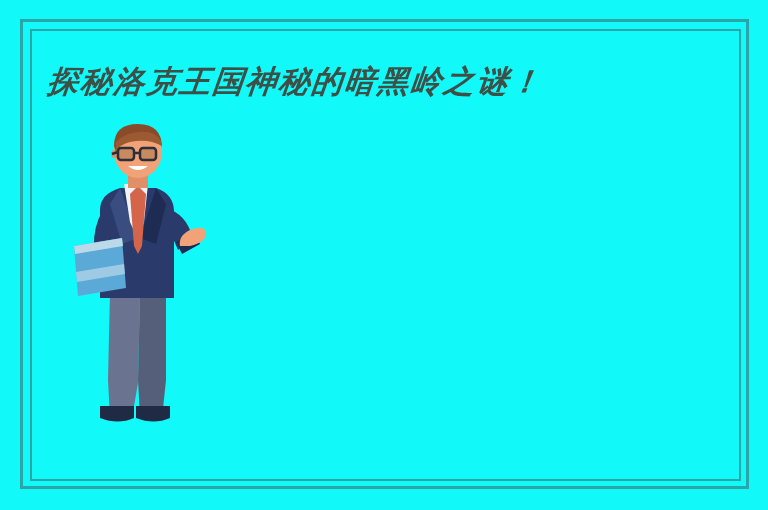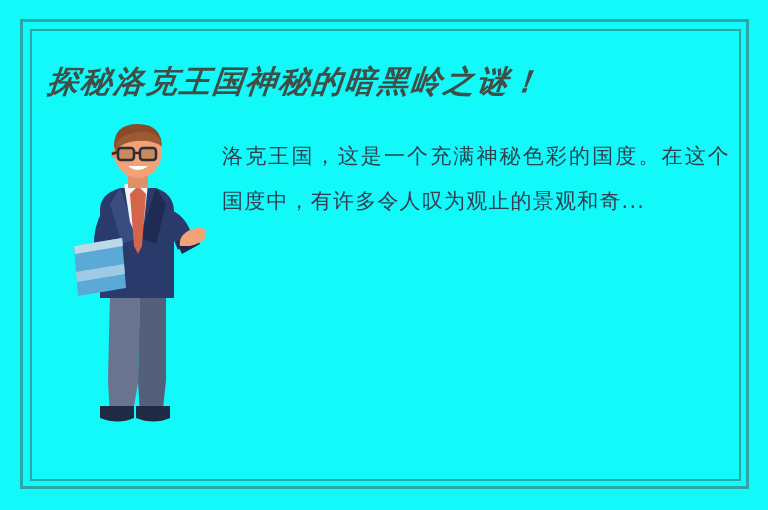--- a/index.html
+++ b/index.html
@@ -89,21 +89,20 @@
 </head>
 <body>
 
 <div id="card">
 
   <div id="frame-outer"></div>
   <div id="frame-inner"></div>
 
   <div id="title">探秘洛克王国神秘的暗黑岭之谜！</div>
 
-  <div id="body-text">洛克王国，这是一个充满神秘色彩的国度。在这个国度中，有许多令人叹为观止的景观和奇...</div>
 
   <div id="illustration">
     <svg viewBox="0 0 140 305" xmlns="http://www.w3.org/2000/svg">
 
       <path d="M44 175 L74 175 L72 265 L66 300 L44 300 L42 262 Z" fill="#6a7490"></path>
 
       <path d="M74 175 L100 175 L100 262 L96 300 L74 300 L72 262 Z" fill="#565f79"></path>
 
       <path d="M34 288 L68 288 L68 300 Q52 307 34 300 Z" fill="#1f2b45"></path>
       <path d="M70 288 L104 288 L104 300 Q88 307 70 300 Z" fill="#1f2b45"></path>

